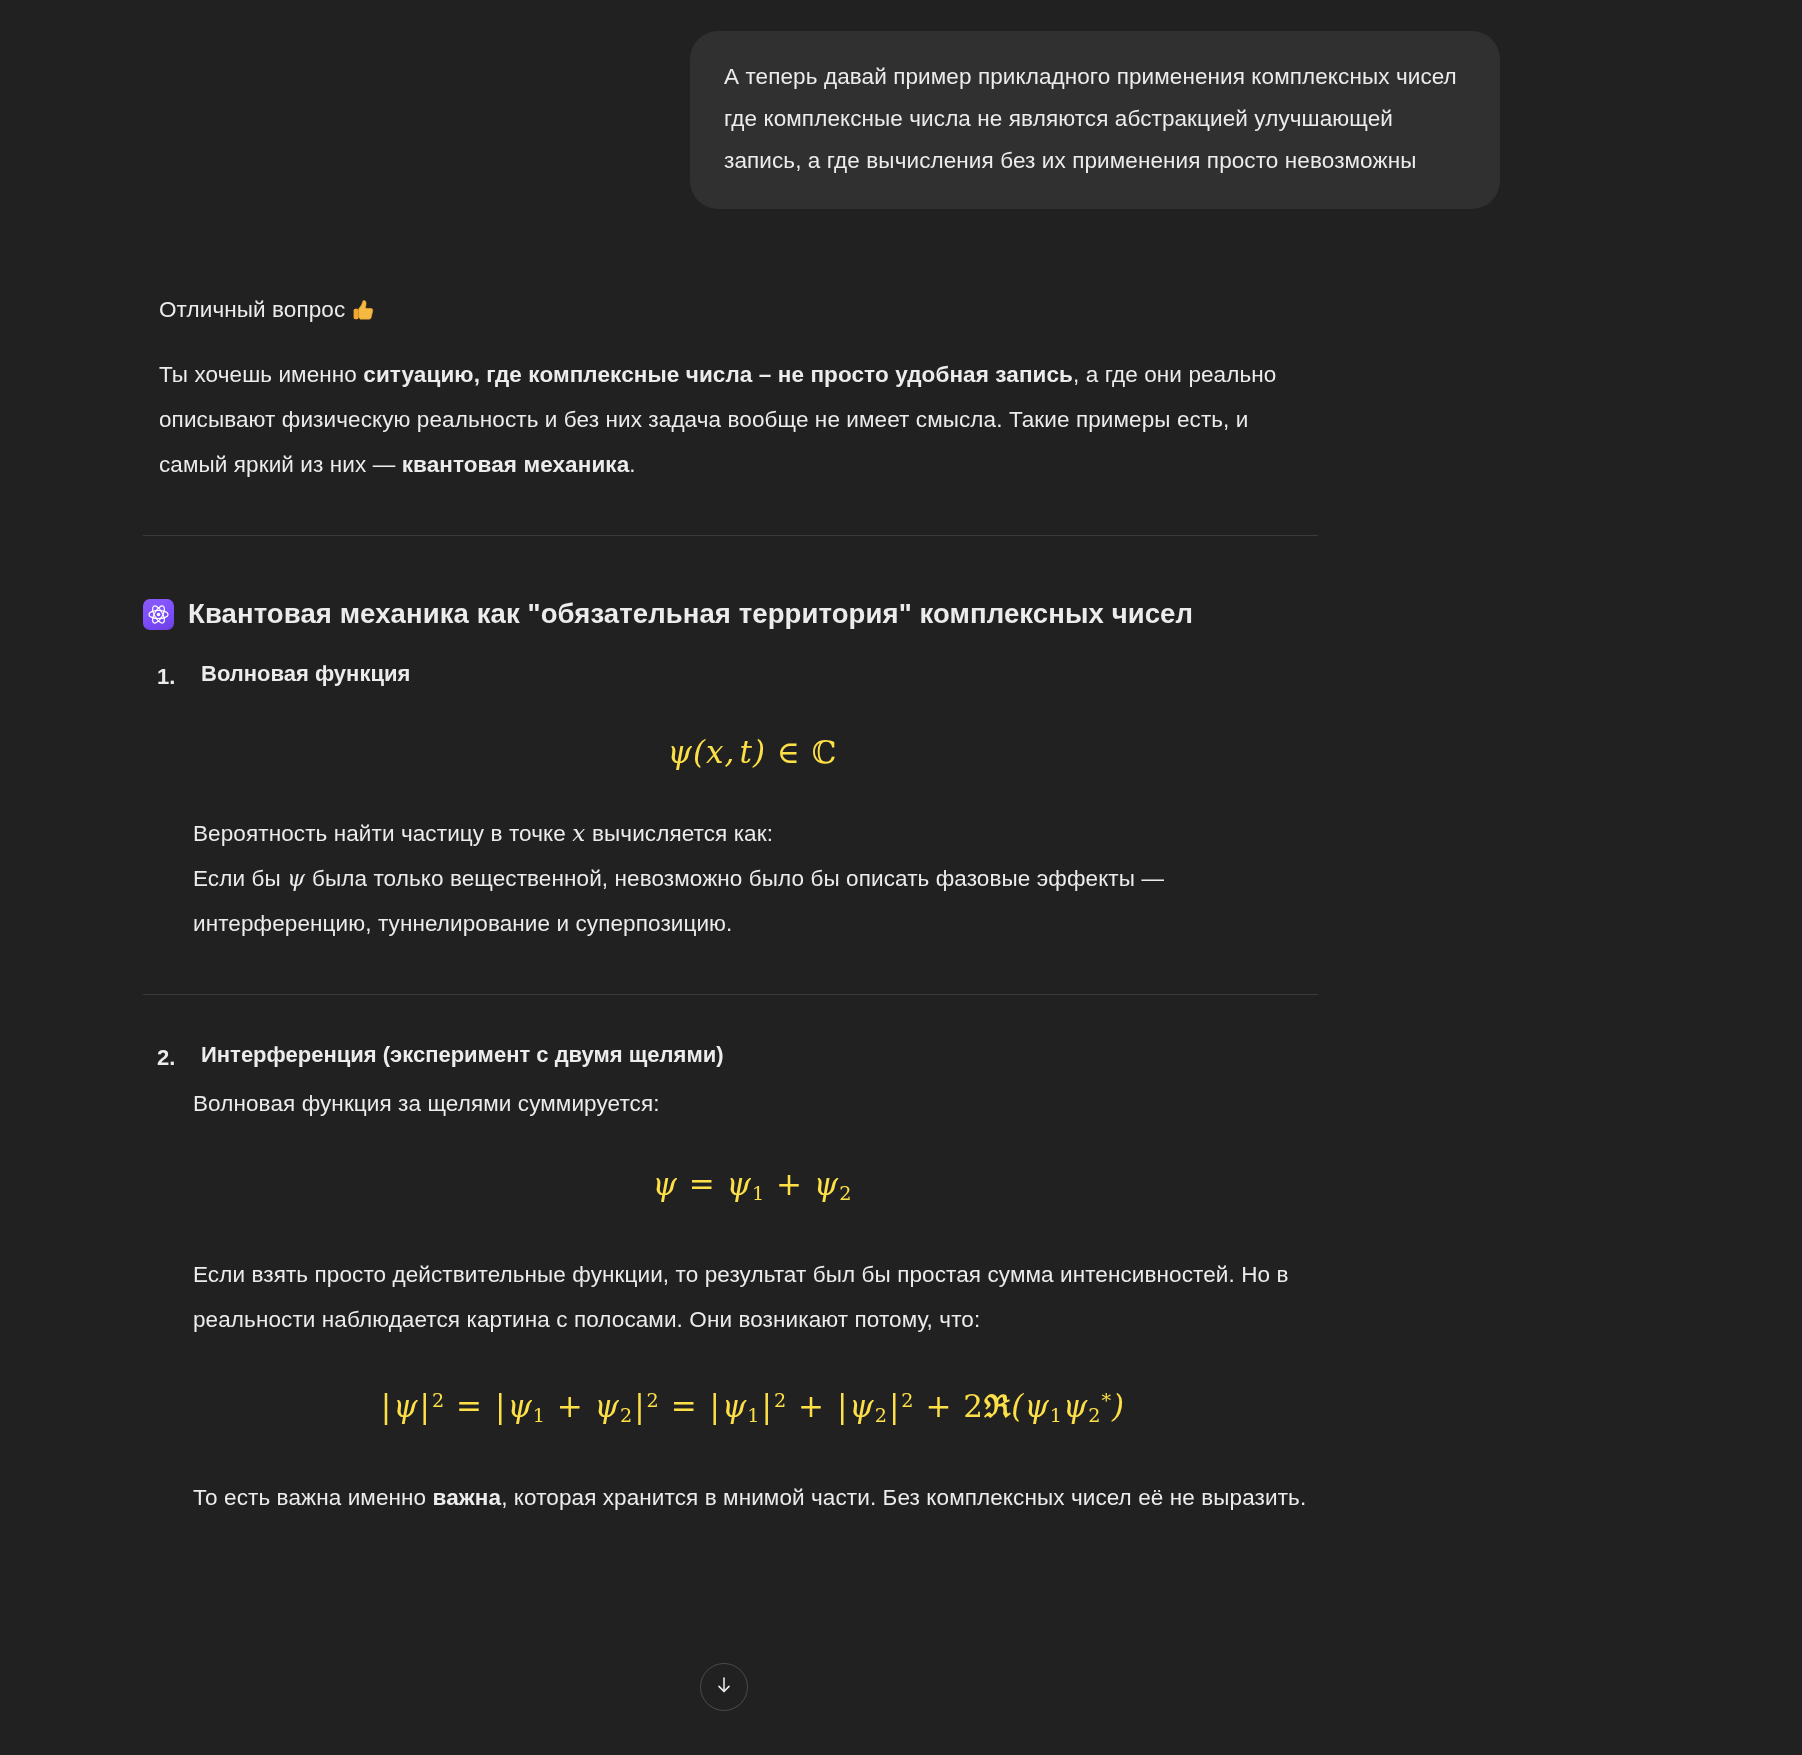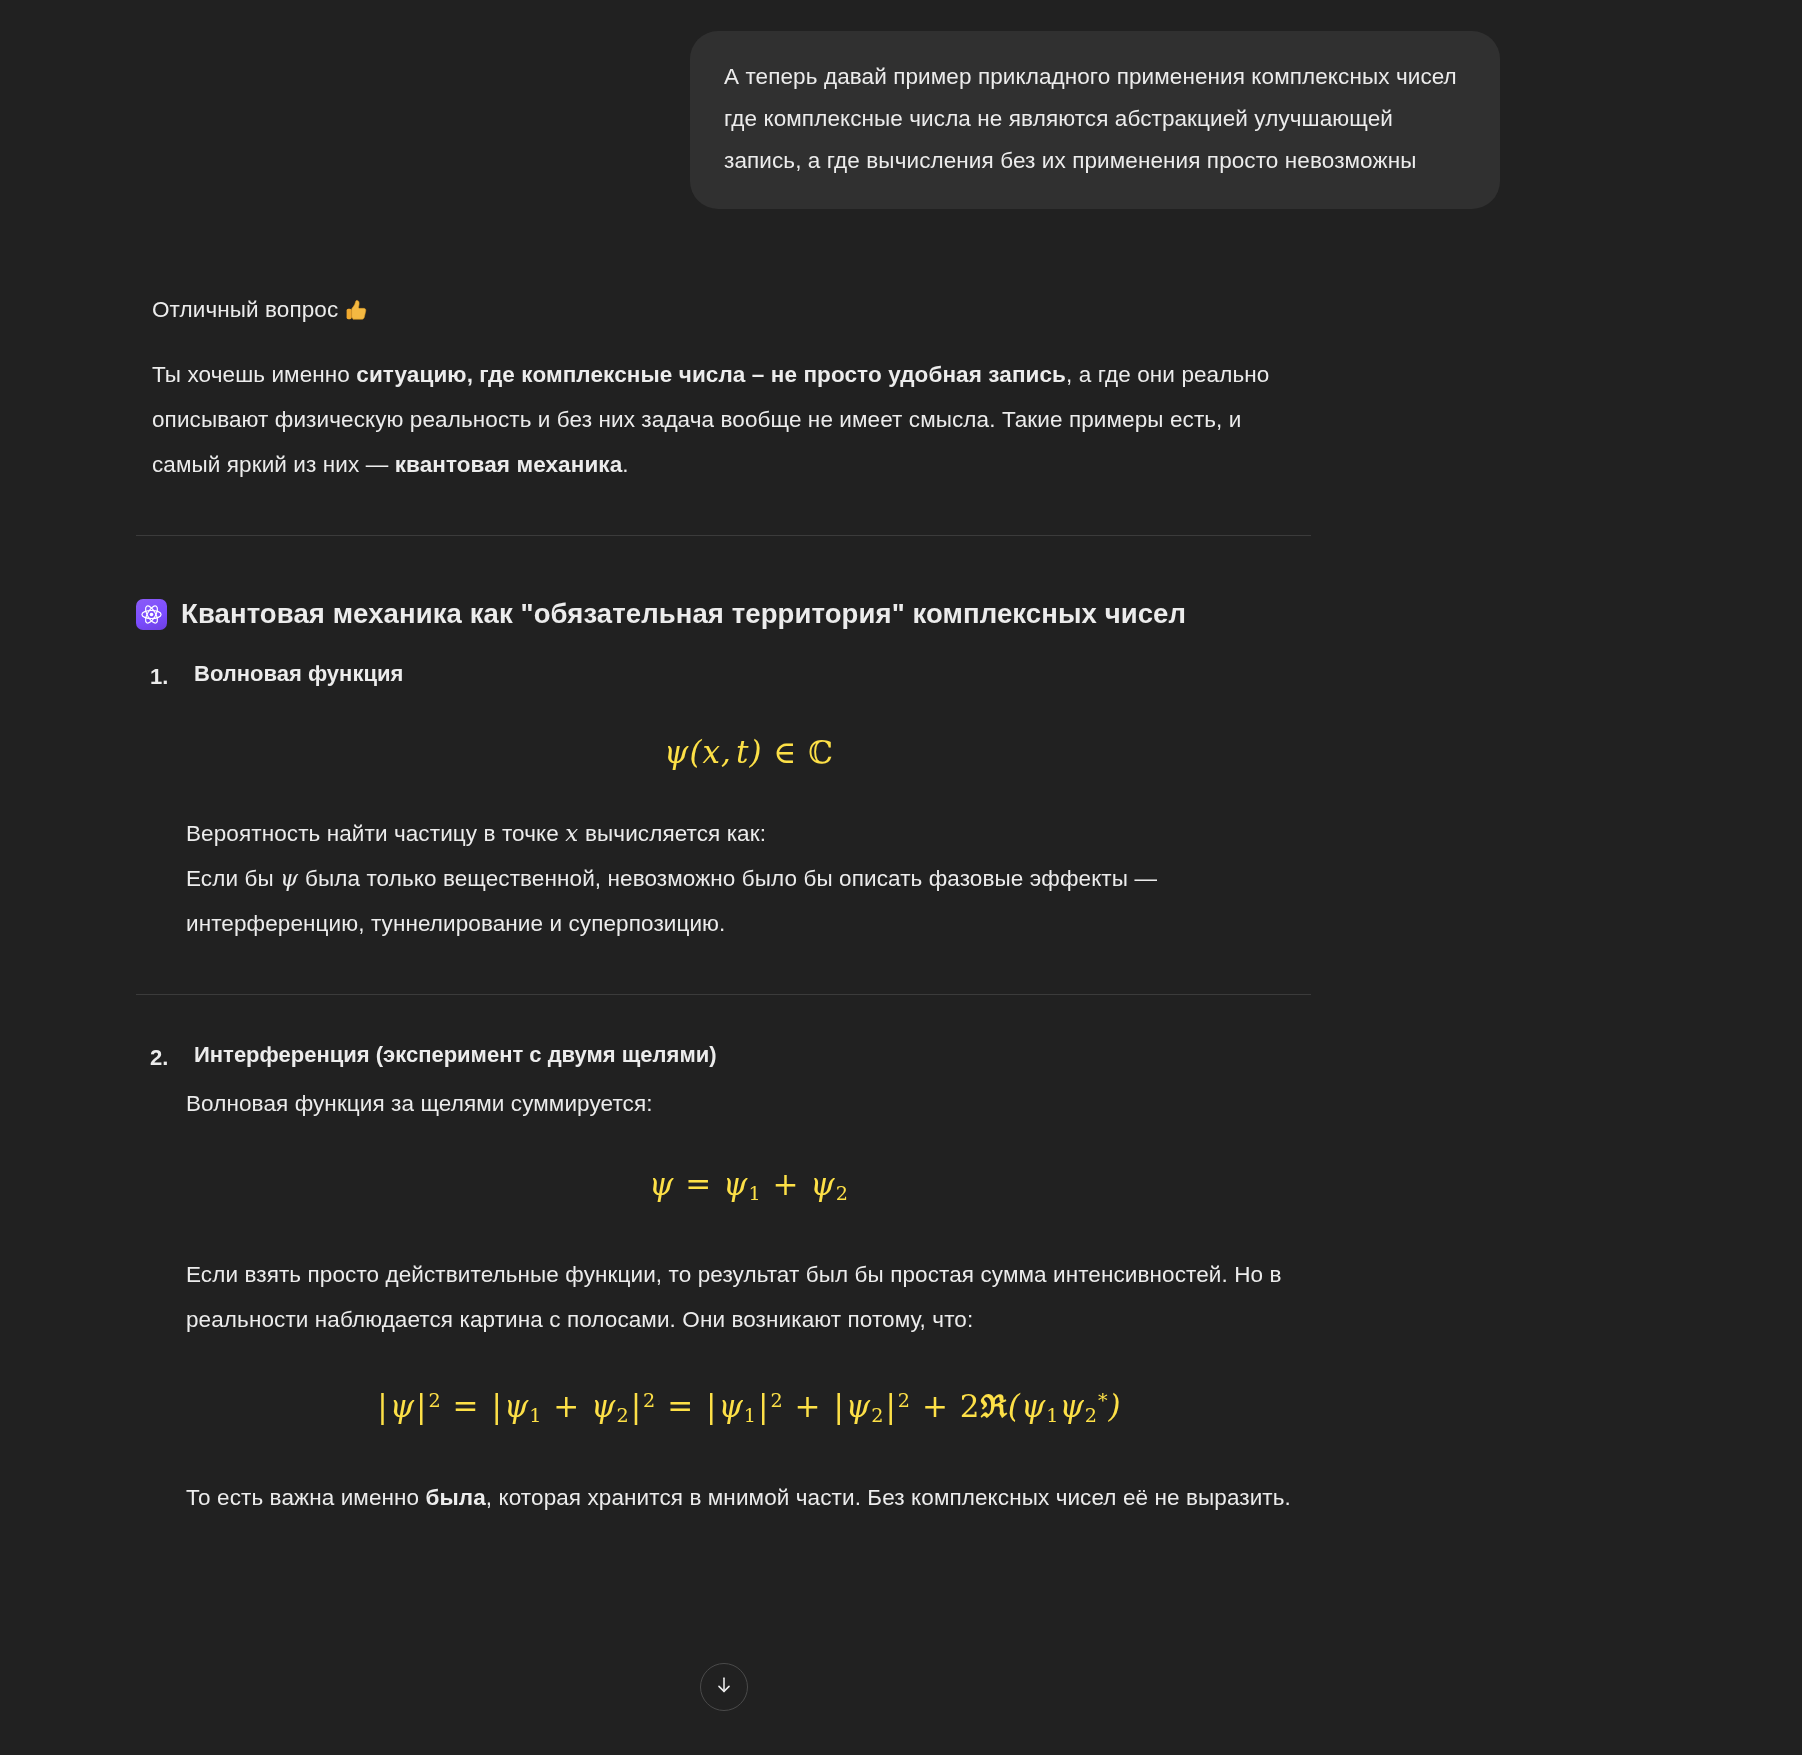--- a/index.html
+++ b/index.html
@@ -14,20 +14,21 @@
     overflow: hidden;
     font-family: "Liberation Sans", "DejaVu Sans", sans-serif;
     color: #ececec;
     position: relative;
   }
 
   .conversation {
     position: relative;
     width: 1802px;
     padding-top: 31px;
+    padding-left: 7px;
   }
 
   
   .user-row {
     display: flex;
     justify-content: flex-end;
     padding-right: 302px;
   }
   .user-bubble {
     background: #303030;
@@ -239,21 +240,21 @@
           <div class="math-display">
             ψ <span class="up">=</span> ψ<sub>1</sub> <span class="up">+</span> ψ<sub>2</sub>
           </div>
 
           <p>Если взять просто действительные функции, то результат был бы простая сумма интенсивностей. Но в реальности наблюдается картина с полосами. Они возникают потому, что:</p>
 
           <div class="math-display">
             <span class="vbar">|</span>ψ<span class="vbar">|</span><sup>2</sup> <span class="up">=</span> <span class="vbar">|</span>ψ<sub>1</sub> <span class="up">+</span> ψ<sub>2</sub><span class="vbar">|</span><sup>2</sup> <span class="up">=</span> <span class="vbar">|</span>ψ<sub>1</sub><span class="vbar">|</span><sup>2</sup> <span class="up">+</span> <span class="vbar">|</span>ψ<sub>2</sub><span class="vbar">|</span><sup>2</sup> <span class="up">+</span> <span class="up">2</span><span class="frak">ℜ</span>(ψ<sub>1</sub>ψ<sub>2</sub><sup>*</sup>)
           </div>
 
-          <p><span>То есть важна именно </span><b>была</b><span>, которая хранится в мнимой части. Без комплексных чисел её не выразить.</span></p>
+          <p><span>То есть важна именно </span><b>важна</b><span>, которая хранится в мнимой части. Без комплексных чисел её не выразить.</span></p>
         </div>
       </li>
 
     </ol>
   </div>
 
   <div class="scroll-btn">
     <span>
       <svg width="22" height="22" viewBox="0 0 24 24" fill="none" stroke="#ececec" stroke-width="1.7" stroke-linecap="round" stroke-linejoin="round">
         <line x1="12" y1="4.5" x2="12" y2="19"></line>

